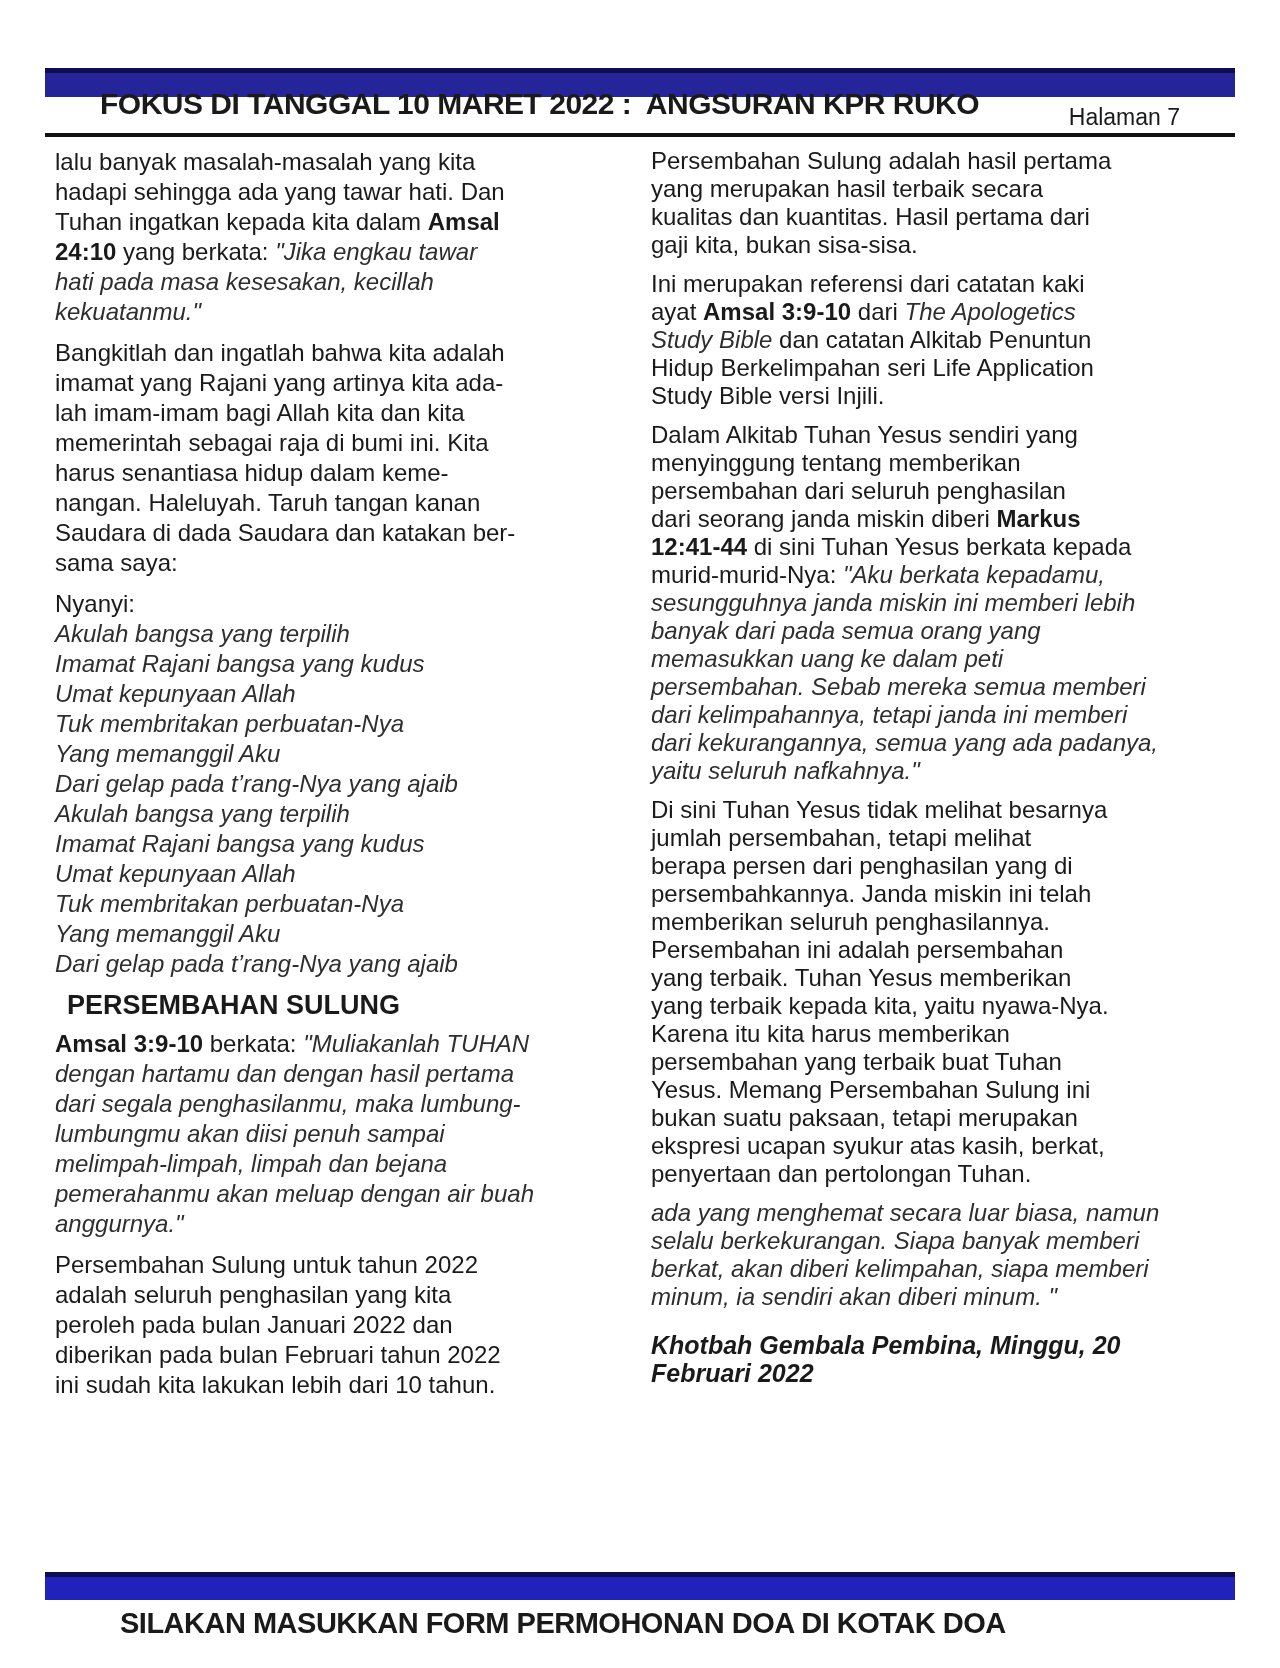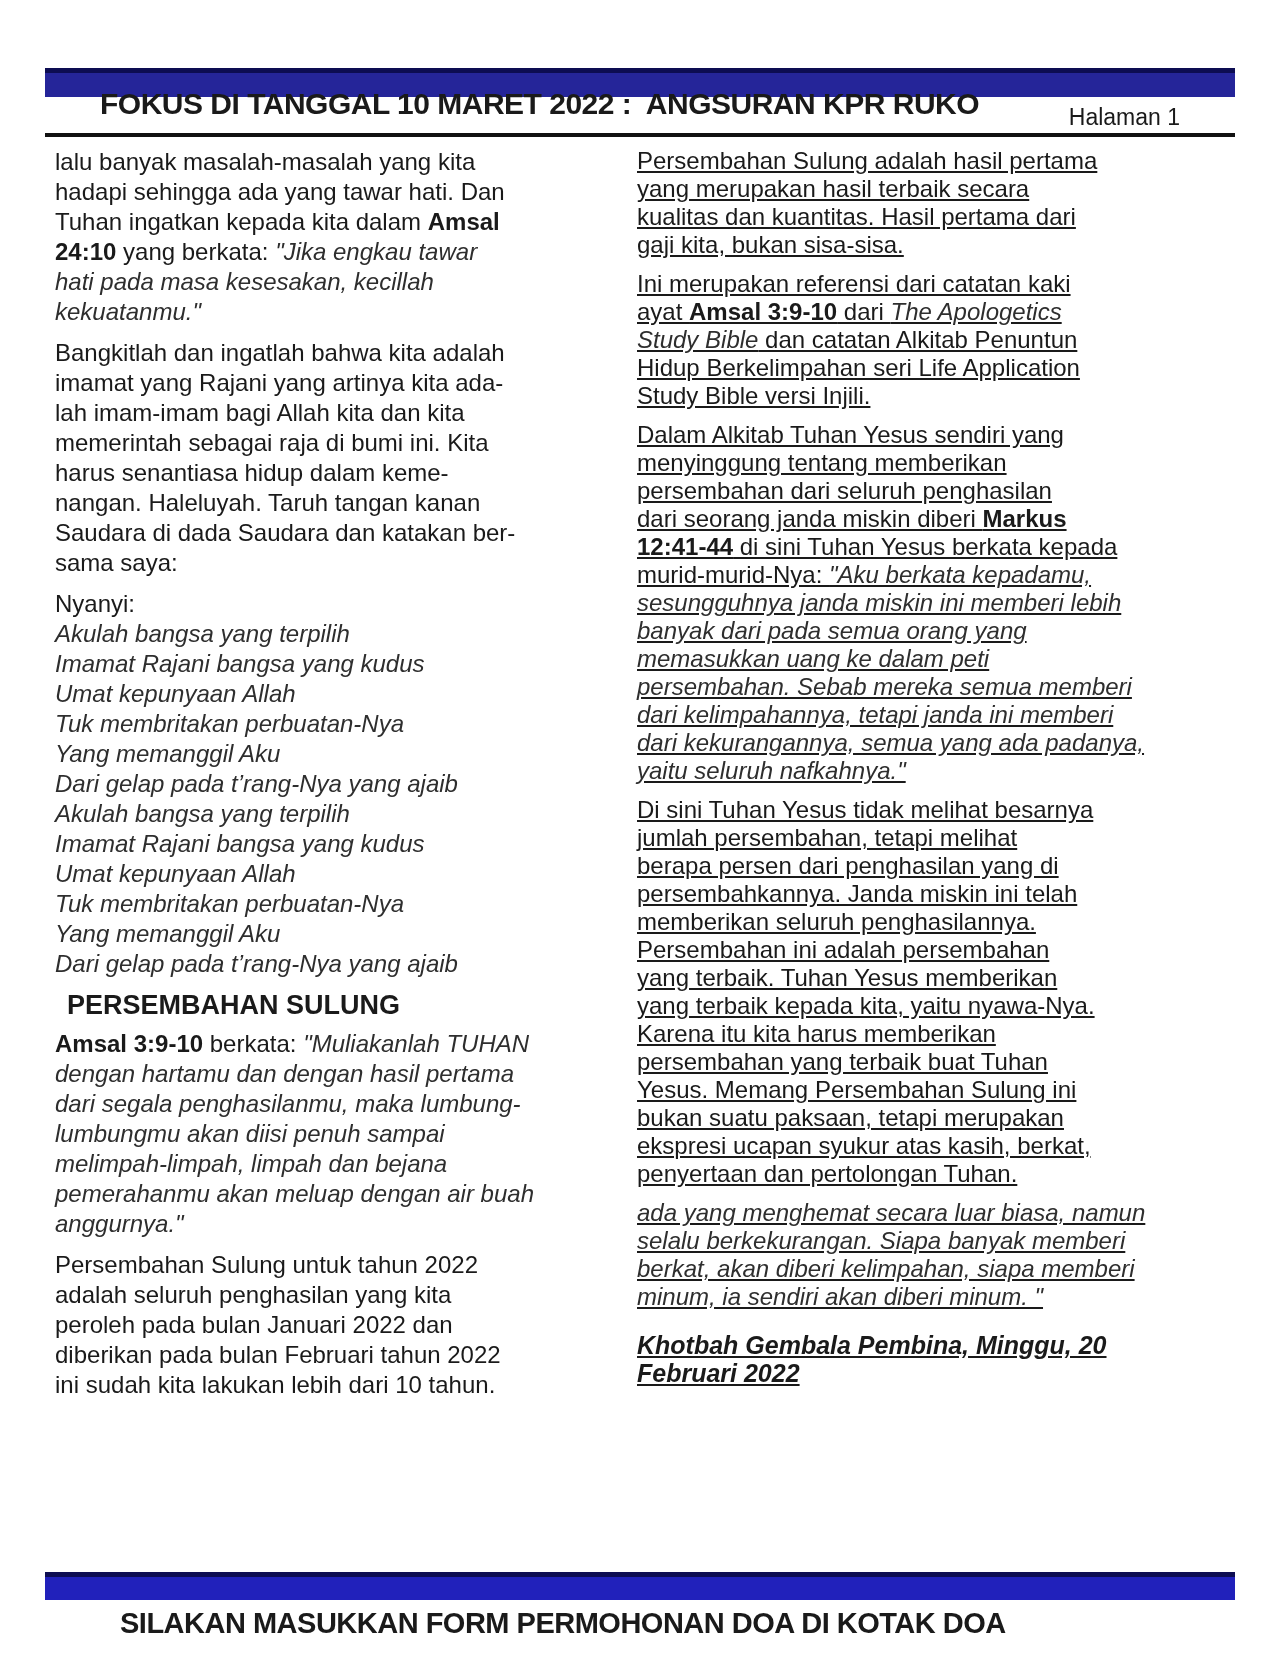--- a/index.html
+++ b/index.html
@@ -23,25 +23,25 @@
   .header-page {
     position: absolute; right: 100px; top: 104px;
     font-size: 23px;
   }
   .header-rule {
     position: absolute; left: 45px; top: 133px; width: 1190px; height: 4px;
     background: #111111;
   }
   .columns {
     position: absolute; left: 55px; top: 147px; width: 1128px;
-    display: flex; gap: 10px;
+    display: flex; gap: 24px;
   }
   .col { white-space: pre-line; }
   .col-left  { width: 572px; font-size: 24px; line-height: 30px; }
-  .col-right { width: 532px; font-size: 24px; line-height: 28px; text-decoration: underline; }
+  .col-right { width: 532px; font-size: 24px; line-height: 28px; }
   .col p { margin: 0 0 11px 0; }
   .col p.heading { font-size: 27px; margin: 2px 0 9px 12px; }
   .col p.signature { margin-top: 20px; font-size: 25px; }
   .r-b  { font-weight: bold; }
   .r-i  { font-style: italic; color: #2e2e2e; }
   .r-bi { font-weight: bold; font-style: italic; }
   .botbar {
     position: absolute; left: 45px; top: 1572px; width: 1190px; height: 23px;
     border-top: 5px solid #0d0d52;
   }
@@ -49,21 +49,21 @@
     position: absolute; left: 120px; top: 1607px;
     font-size: 29px; font-weight: bold; letter-spacing: -0.5px;
   }
 </style>
 </head>
 <body>
 
 <div class="topbar" style="background: rgb(37, 37, 153);"></div>
 
 <div class="header-title">FOKUS DI TANGGAL 10 MARET 2022 :  ANGSURAN KPR RUKO</div>
-<div class="header-page">Halaman 1</div>
+<div class="header-page">Halaman 7</div>
 <div class="header-rule"></div>
 
 <div class="columns">
   <div class="col col-left"><p><span class="r-n">lalu banyak masalah-masalah yang kita
 hadapi sehingga ada yang tawar hati. Dan
 Tuhan ingatkan kepada kita dalam </span><span class="r-b">Amsal
 24:10</span><span class="r-n"> yang berkata:  </span><span class="r-i">"Jika engkau tawar
 hati pada masa kesesakan, kecillah
 kekuatanmu."</span></p><p><span class="r-n">Bangkitlah dan ingatlah bahwa kita adalah
 imamat yang Rajani yang artinya kita ada-

